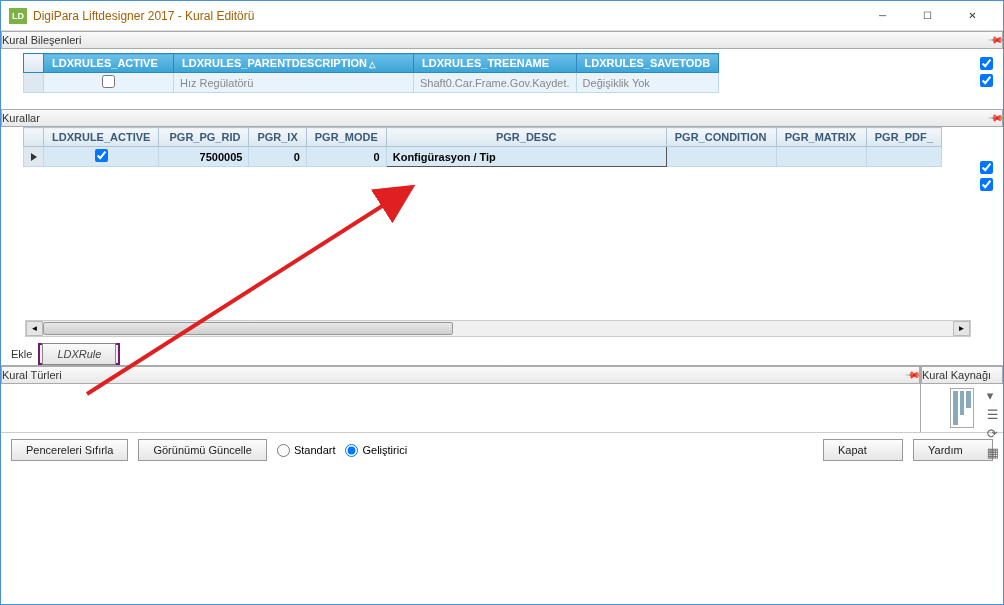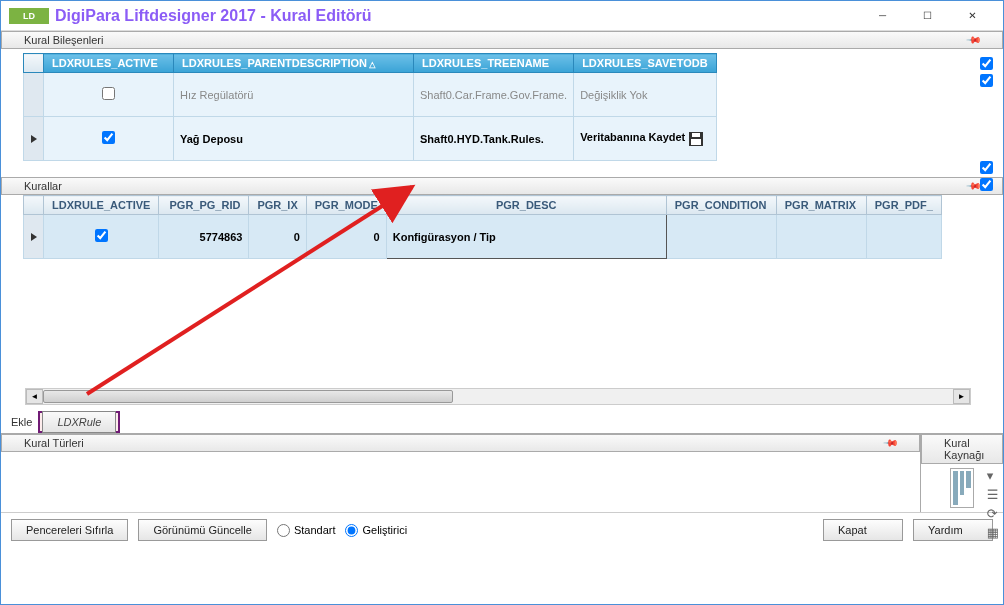--- a/index.html
+++ b/index.html
@@ -1,32 +1,32 @@
 <!DOCTYPE html>
 <html><head>
 <meta charset="utf-8">
 <style>
 * { box-sizing: border-box; margin: 0; padding: 0; font-family: "Segoe UI", Tahoma, sans-serif; font-size: 11px; }
 body { background: #fff; width: 1004px; height: 605px; overflow: hidden; border: 1px solid #4a90d9; position: relative; }
 
 
 .titlebar { height: 30px; background: #fff; display: flex; align-items: center; padding: 0 8px; border-bottom: 1px solid #ddd; }
-.titlebar .app-icon { width: 40px; height: 16px; background: #7cb342; margin-right: 6px; display: inline-flex; align-items: center; justify-content: center; color: #fff; font-size: 9px; font-weight: bold; }
-.titlebar .title { flex: 1; color: #8b5cf6; font-size: 16px; font-weight: bold; }
+.titlebar .app-icon { width: 18px; height: 16px; background: #7cb342; margin-right: 6px; display: inline-flex; align-items: center; justify-content: center; color: #fff; font-size: 9px; font-weight: bold; }
+.titlebar .title { flex: 1; color: #a16207; font-size: 12px; }
 .titlebar .winbtn { width: 45px; height: 30px; display: flex; align-items: center; justify-content: center; color: #333; font-family: "Segoe UI Symbol"; font-size: 10px; }
 
 
-.panel-head { background: linear-gradient(#fafafa, #e8e8e8); border: 1px solid #aaa; padding: 2px 22px; font-size: 11px; color: #333; display: flex; align-items: center; justify-content: space-between; }
+.panel-head { background: linear-gradient(#fafafa, #e8e8e8); border: 1px solid #aaa; padding: 2px 0; font-size: 11px; color: #333; display: flex; align-items: center; justify-content: space-between; }
 .pin-icon { font-size: 10px; color: #555; transform: rotate(45deg); display: inline-block; }
 
 
 .grid { border-collapse: collapse; }
 .grid th { background: linear-gradient(#6cc0e8, #3aa3d6); color: #fff; font-weight: bold; font-size: 11px; padding: 3px 8px; border: 1px solid #2a88bb; text-align: left; white-space: nowrap; }
 .grid th.sorted::after { content: " △"; font-size: 8px; }
-.grid td { border: 1px solid #c0d8e8; padding: 14px 6px; font-size: 11px; background: #e8f3fb; color: #333; white-space: nowrap; }
+.grid td { border: 1px solid #c0d8e8; padding: 2px 6px; font-size: 11px; background: #e8f3fb; color: #333; white-space: nowrap; }
 .grid td.dim { color: #888; }
 .grid td.bold { font-weight: bold; color: #000; }
 .grid td.rowhead { background: #dfe8f0; width: 20px; text-align: center; }
 .grid td.right { text-align: right; }
 .grid .selmark { display: inline-block; width: 0; height: 0; border-top: 4px solid transparent; border-bottom: 4px solid transparent; border-left: 6px solid #333; }
 
 .panel1-wrap { padding: 4px 2px 2px 2px; }
 .grid1-scroll { overflow-x: auto; }
 .grid1 { margin-left: 20px; }
 .grid1 .cbcell { text-align: center; width: 130px; }
@@ -103,29 +103,22 @@
         <th class="rowhead" style="background:linear-gradient(#f4f8fb,#dbe7f0);width:18px;"></th>
         <th>LDXRULES_ACTIVE</th>
         <th class="sorted" style="width:240px;">LDXRULES_PARENTDESCRIPTION</th>
         <th>LDXRULES_TREENAME</th>
         <th>LDXRULES_SAVETODB</th>
       </tr>
       <tr>
         <td class="rowhead"></td>
         <td class="cbcell"><input type="checkbox" style=""></td>
         <td class="dim">Hız Regülatörü</td>
-        <td class="dim">Shaft0.Car.Frame.Gov.Frame.</td>
+        <td class="dim">Shaft0.Car.Frame.Gov.Kaydet.</td>
         <td class="dim">Değişiklik Yok</td>
-      </tr>
-      <tr>
-        <td class="rowhead"><span class="selmark"></span></td>
-        <td class="cbcell"><input type="checkbox" checked="" style=""></td>
-        <td class="bold">Yağ Deposu</td>
-        <td class="bold">Shaft0.HYD.Tank.Rules.</td>
-        <td class="bold"><span>Veritabanına Kaydet</span><span class="save-icon"></span></td>
       </tr>
     </tbody>
       </table>
   </div>
 </div>
 <div class="side-checks top1">
   <input type="checkbox" checked="" style="">
   <input type="checkbox" checked="" style="">
 </div>
 
@@ -144,21 +137,21 @@
         <th style="width:55px;text-align:right;">PGR_IX</th>
         <th style="width:75px;text-align:right;">PGR_MODE</th>
         <th style="width:280px;text-align:center;">PGR_DESC</th>
         <th style="width:110px;">PGR_CONDITION</th>
         <th style="width:90px;">PGR_MATRIX</th>
         <th style="width:70px;">PGR_PDF_</th>
       </tr>
       <tr>
         <td class="rowhead"><span class="selmark"></span></td>
         <td class="cbcell" style="text-align:center;"><input type="checkbox" checked="" style=""></td>
-        <td class="right bold">5774863</td>
+        <td class="right bold">7500005</td>
         <td class="right bold">0</td>
         <td class="right bold">0</td>
         <td class="bold" style="border:1px solid #555;">Konfigürasyon / Tip</td>
         <td></td>
         <td></td>
         <td></td>
       </tr>
     </tbody>
       </table>
     <div class="hscroll">

